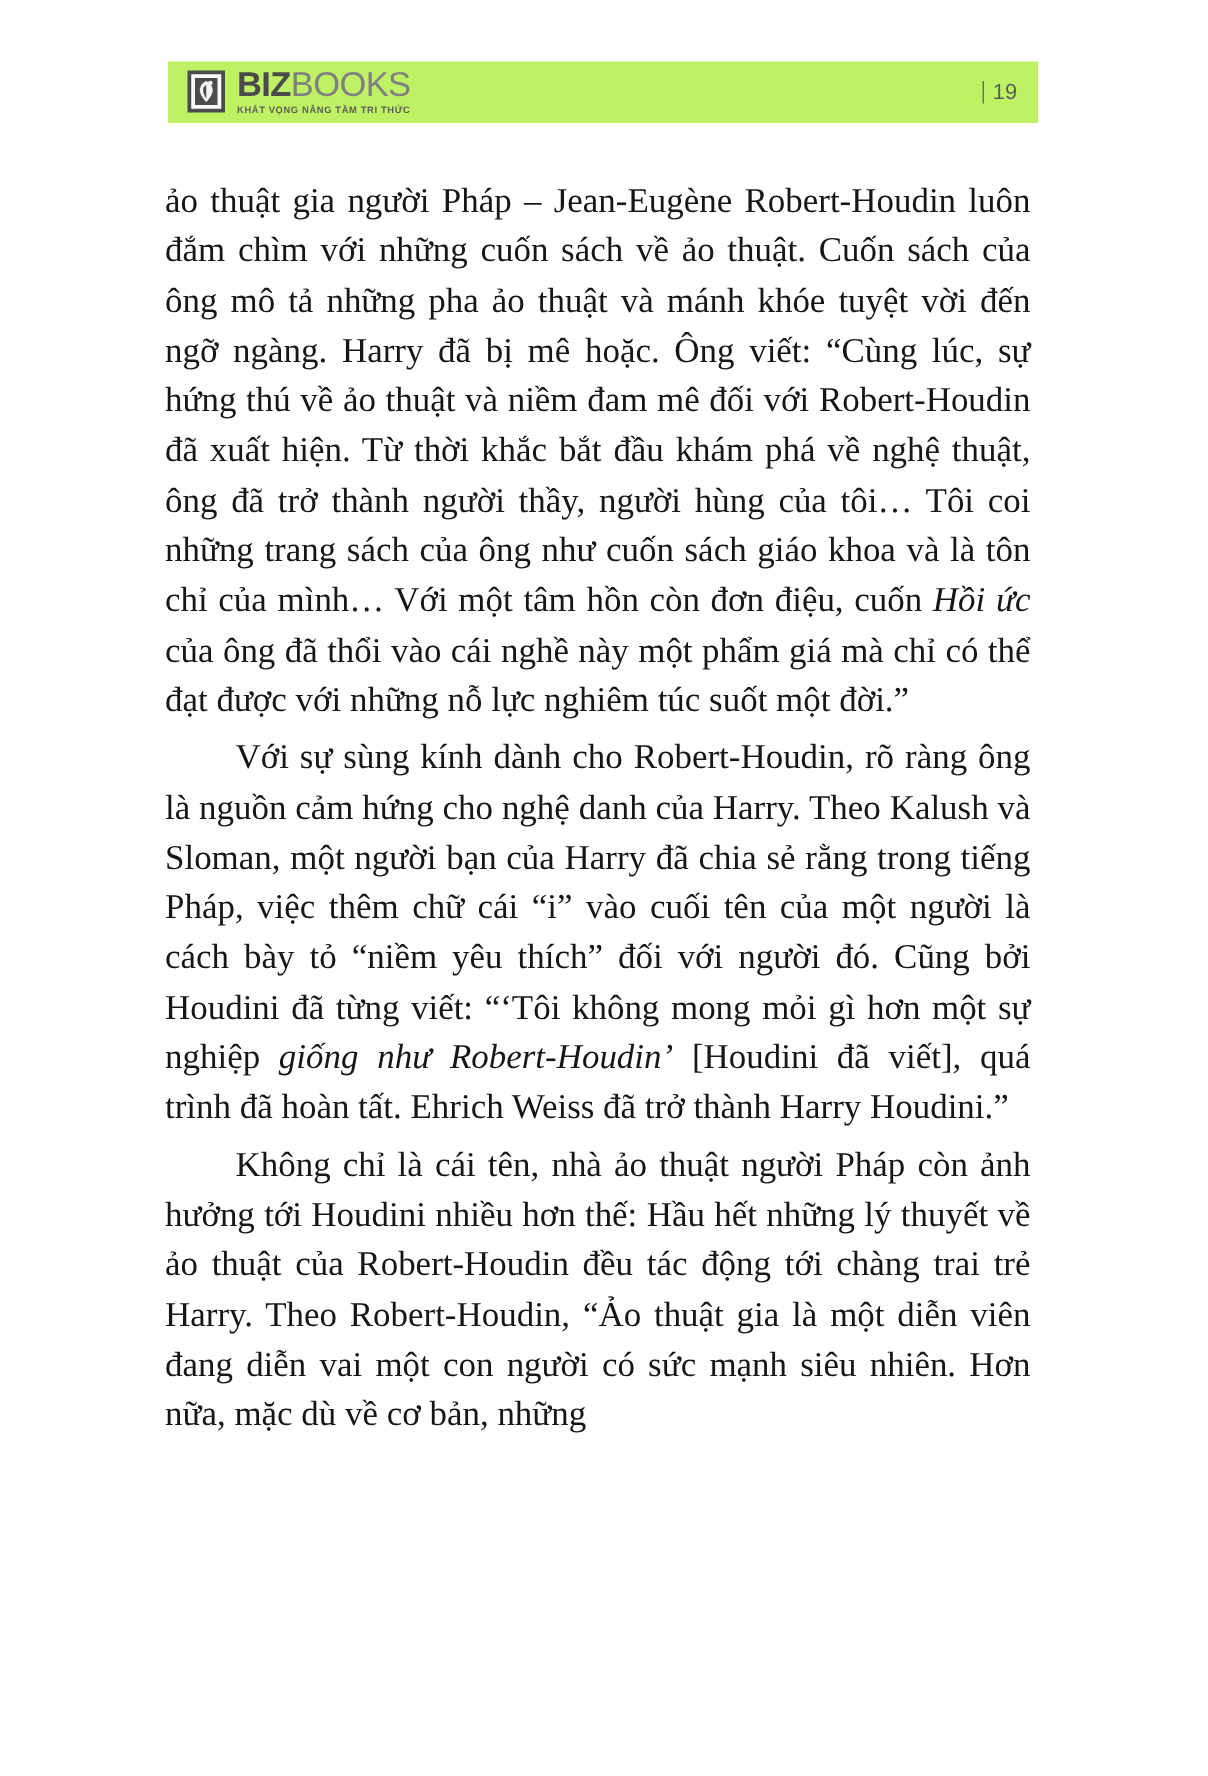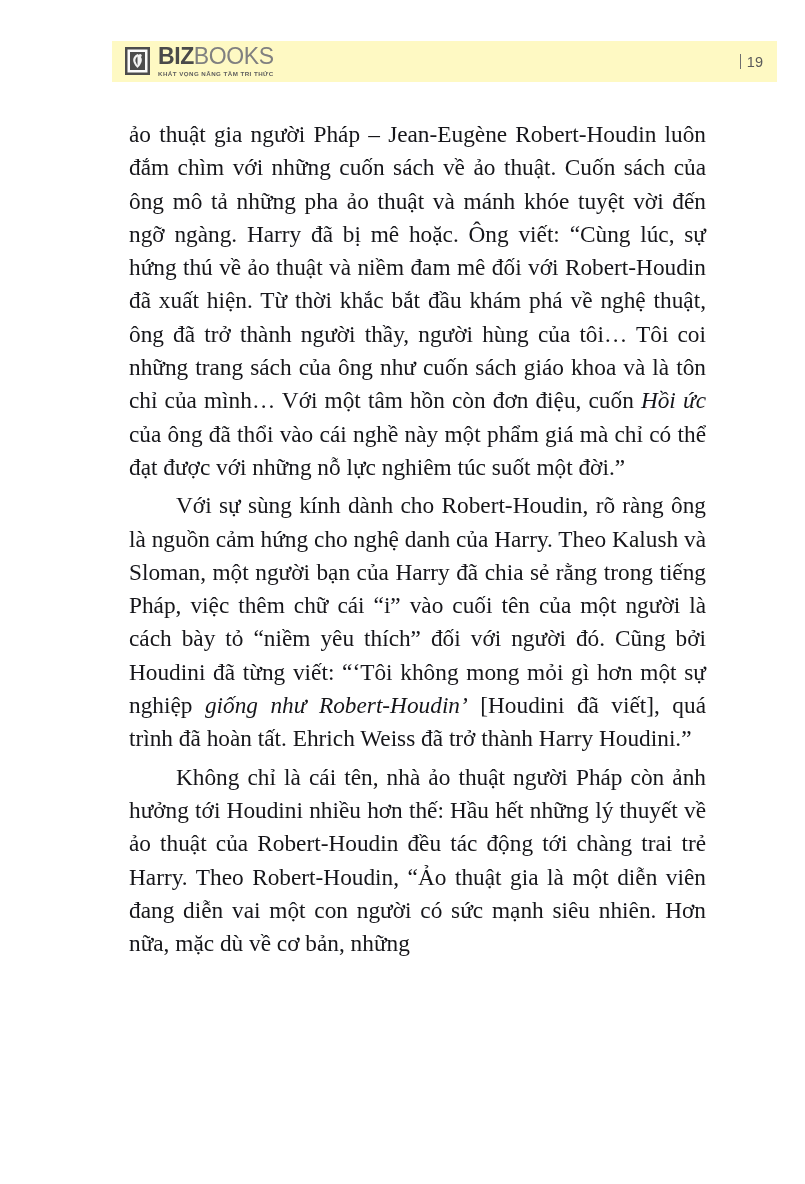--- a/index.html
+++ b/index.html
@@ -13,23 +13,23 @@
     position: relative;
     font-family: "Liberation Serif", "DejaVu Serif", serif;
     overflow: hidden;
   }
 
   
   .header-band {
     position: absolute;
     left: 112px;
     top: 41px;
-    width: 665px;
+    width: 580px;
     height: 41px;
-    background: #fef9c3;
+    background: #bef264;
     display: flex;
     align-items: center;
     box-sizing: border-box;
     padding: 0 14px 0 12px;
   }
 
   .brand {
     display: flex;
     align-items: center;
     gap: 7px;
@@ -90,21 +90,21 @@
   .folio-rule {
     display: inline-block;
     width: 1px;
     height: 15px;
     background: #6e6e6e;
   }
 
   
   .text-column {
     position: absolute;
-    left: 129px;
+    left: 110px;
     top: 118px;
     width: 577px;
   }
 
   .para {
     margin: 0;
     font-size: 23.3px;
     line-height: 33.3px;
     color: #16161a;
     text-align: justify;

